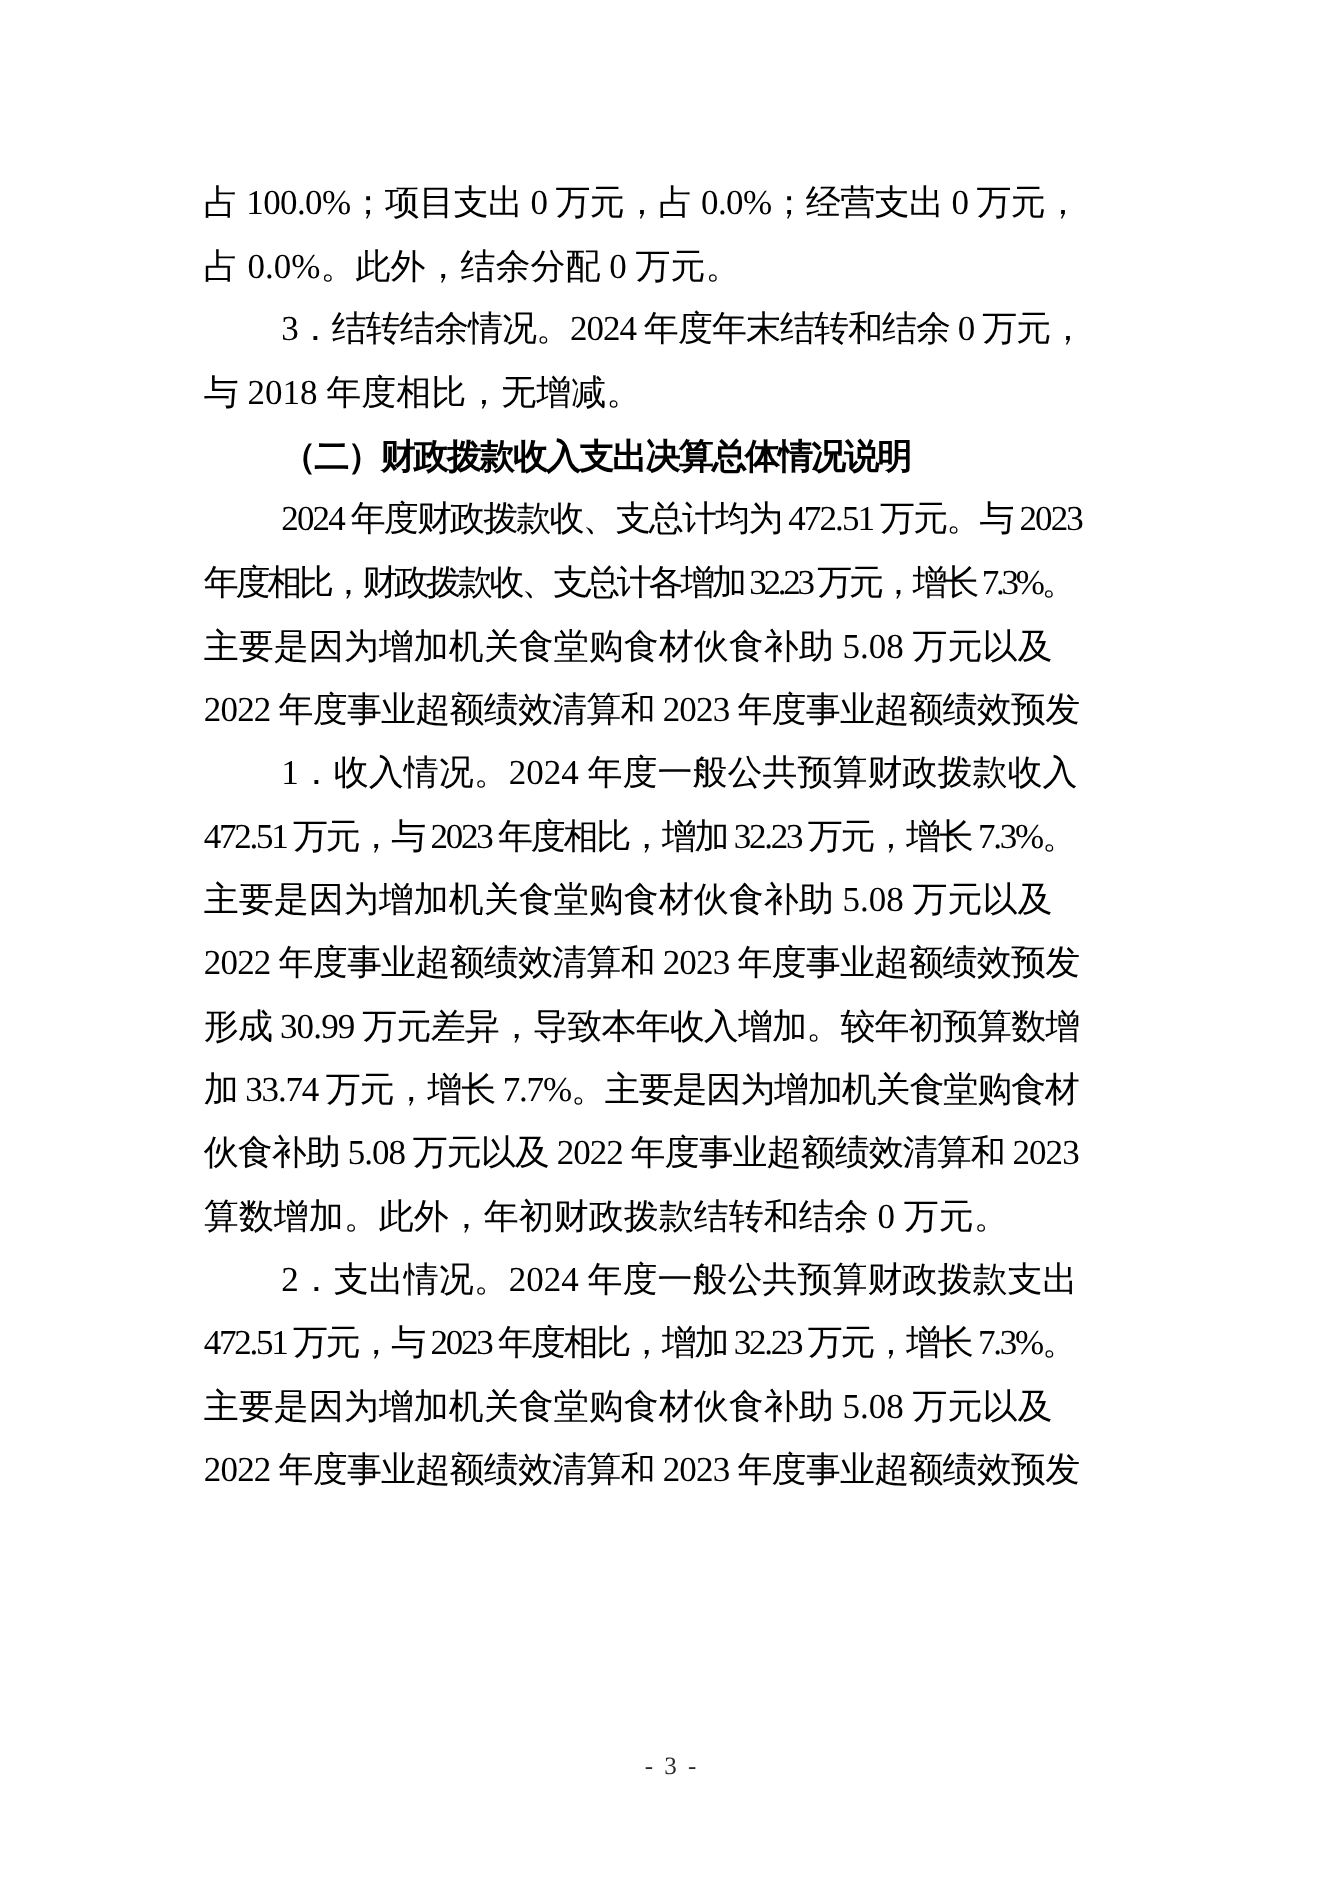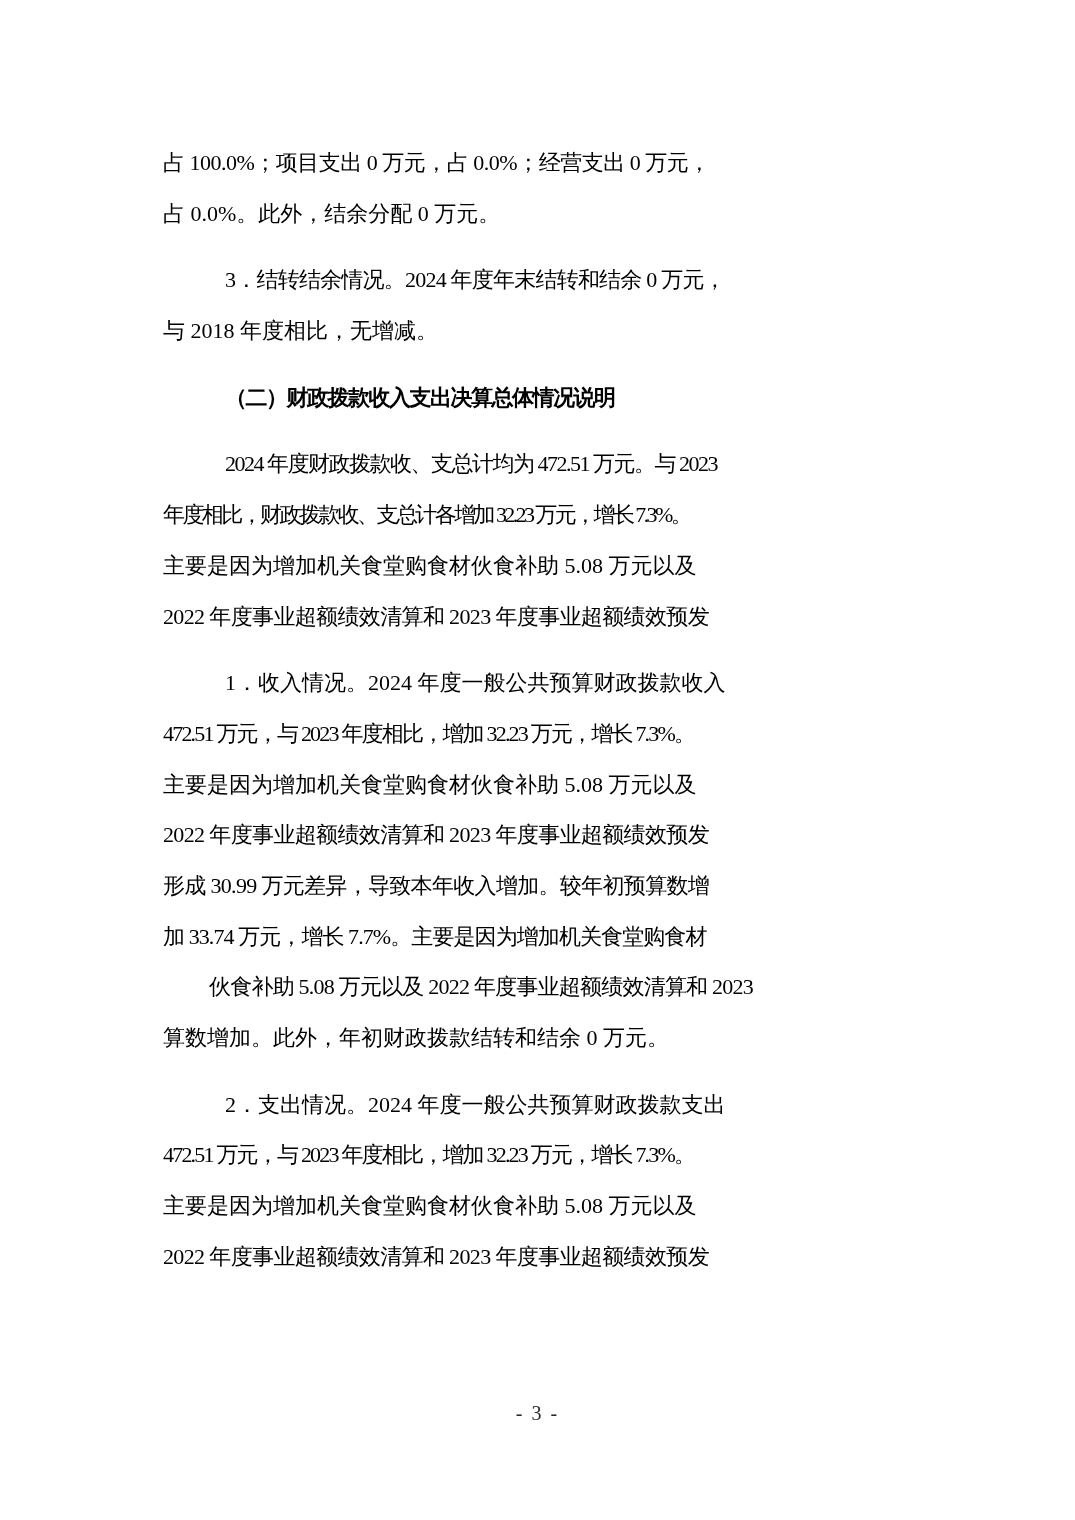--- a/index.html
+++ b/index.html
@@ -23,30 +23,29 @@
     height: 1520px;
     background: #ffffff;
   }
   .text-block {
     position: absolute;
     left: 163px;
     top: 138px;
     width: 752px;
   }
   .line {
-    font-size: 22px;
+    font-size: 28px;
     line-height: 50.7px;
     height: 50.7px;
     white-space: nowrap;
     text-align: left;
     color: #000000;
   }
   .line.indent {
     padding-left: 62px;
-    margin-top: 16px;
   }
   .line.bold {
     font-weight: bold;
   }
   .line.bold span {
     letter-spacing: -1.5px;
   }
   .footer {
     position: absolute;
     top: 1400px;
@@ -72,21 +71,21 @@
       <div class="line indent"><span style="letter-spacing: -1.5px;">2024 年度财政拨款收、支总计均为 472.51 万元。与 2023</span></div>
       <div class="line"><span style="letter-spacing: -2.59px;">年度相比，财政拨款收、支总计各增加 32.23 万元，增长 7.3%。</span></div>
       <div class="line"><span>主要是因为增加机关食堂购食材伙食补助 5.08 万元以及</span></div>
       <div class="line"><span style="letter-spacing: -0.64px;">2022 年度事业超额绩效清算和 2023 年度事业超额绩效预发</span></div>
       <div class="line indent"><span>1．收入情况。2024 年度一般公共预算财政拨款收入</span></div>
       <div class="line"><span style="letter-spacing: -1.8px;">472.51 万元，与 2023 年度相比，增加 32.23 万元，增长 7.3%。</span></div>
       <div class="line"><span>主要是因为增加机关食堂购食材伙食补助 5.08 万元以及</span></div>
       <div class="line"><span style="letter-spacing: -0.64px;">2022 年度事业超额绩效清算和 2023 年度事业超额绩效预发</span></div>
       <div class="line"><span style="letter-spacing: -0.68px;">形成 30.99 万元差异，导致本年收入增加。较年初预算数增</span></div>
       <div class="line"><span style="letter-spacing: -0.92px;">加 33.74 万元，增长 7.7%。主要是因为增加机关食堂购食材</span></div>
-      <div class="line"><span style="letter-spacing: -0.78px; margin-left: 46px;">伙食补助 5.08 万元以及 2022 年度事业超额绩效清算和 2023</span></div>
+      <div class="line"><span style="letter-spacing: -0.78px;">伙食补助 5.08 万元以及 2022 年度事业超额绩效清算和 2023</span></div>
       <div class="line"><span>算数增加。此外，年初财政拨款结转和结余 0 万元。</span></div>
       <div class="line indent"><span>2．支出情况。2024 年度一般公共预算财政拨款支出</span></div>
       <div class="line"><span style="letter-spacing: -1.8px;">472.51 万元，与 2023 年度相比，增加 32.23 万元，增长 7.3%。</span></div>
       <div class="line"><span>主要是因为增加机关食堂购食材伙食补助 5.08 万元以及</span></div>
       <div class="line"><span style="letter-spacing: -0.64px;">2022 年度事业超额绩效清算和 2023 年度事业超额绩效预发</span></div>
     </div>
   <div class="footer">
     <span>- 3 -</span>
   </div>
 </div>

